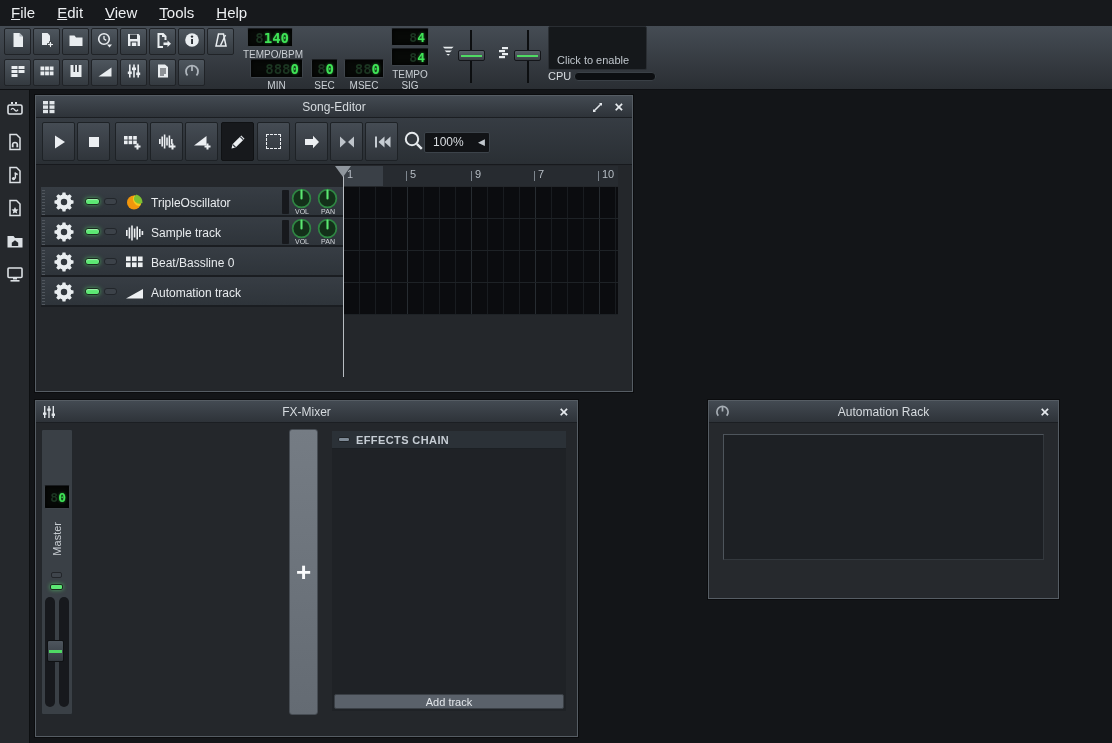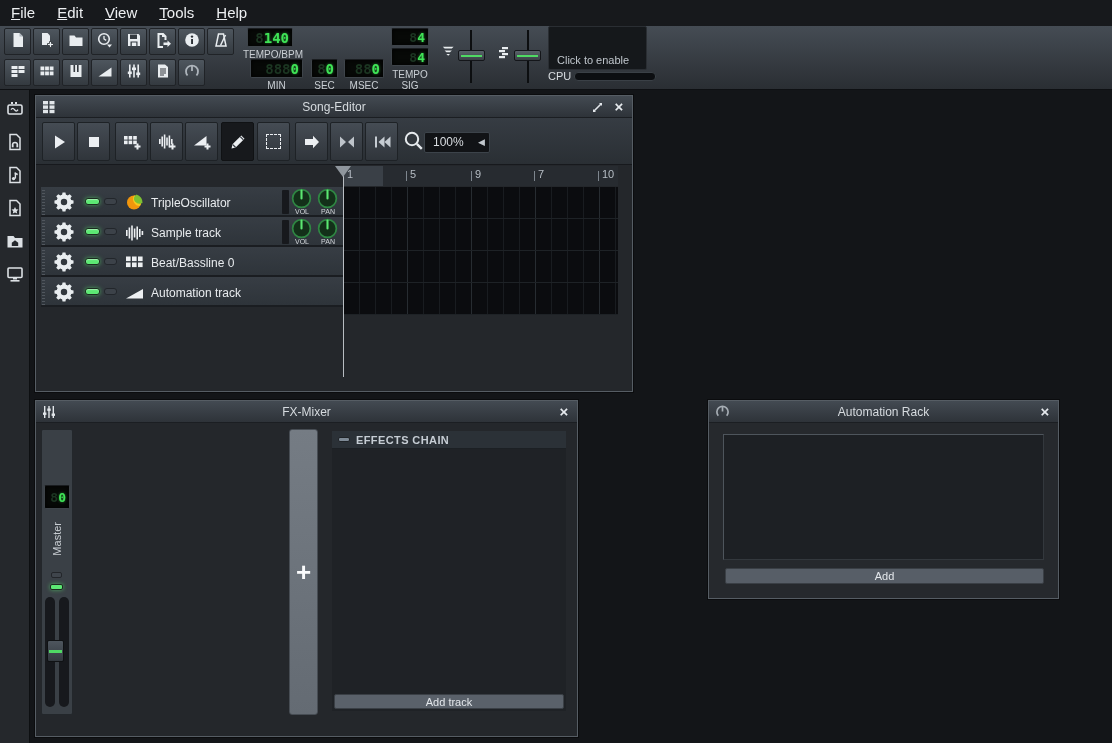--- a/index.html
+++ b/index.html
@@ -643,16 +643,15 @@
       <span class="win-icon" style="top:3px">
         <svg width="15" height="15" viewBox="0 0 16 16">
             <path d="M3.5 12.5a6 6 0 1 1 9 0" fill="none" stroke="#A6ADB4" stroke-width="1.8"></path>
             <path d="M8 8V2.5" stroke="#A6ADB4" stroke-width="1.8"></path>
           </svg>
       </span>
       <span class="title">Automation Rack</span>
       <span class="win-close" style="right:4px">×</span>
     </div>
     <div id="cr-list"></div>
-    <div class="gray-btn" style="left:16px;top:167px;width:319px;height:16px;line-height:15px;background:#575E67">Add</div>
   </div>
 
 </div>
 
 </body></html>

